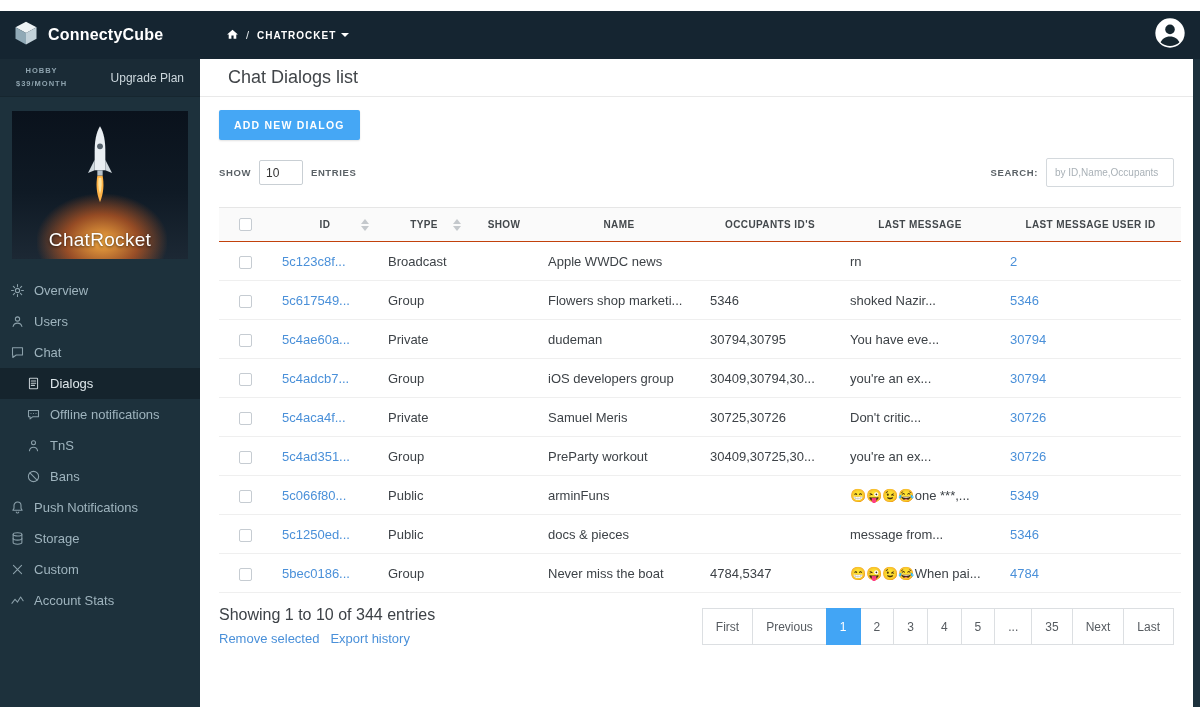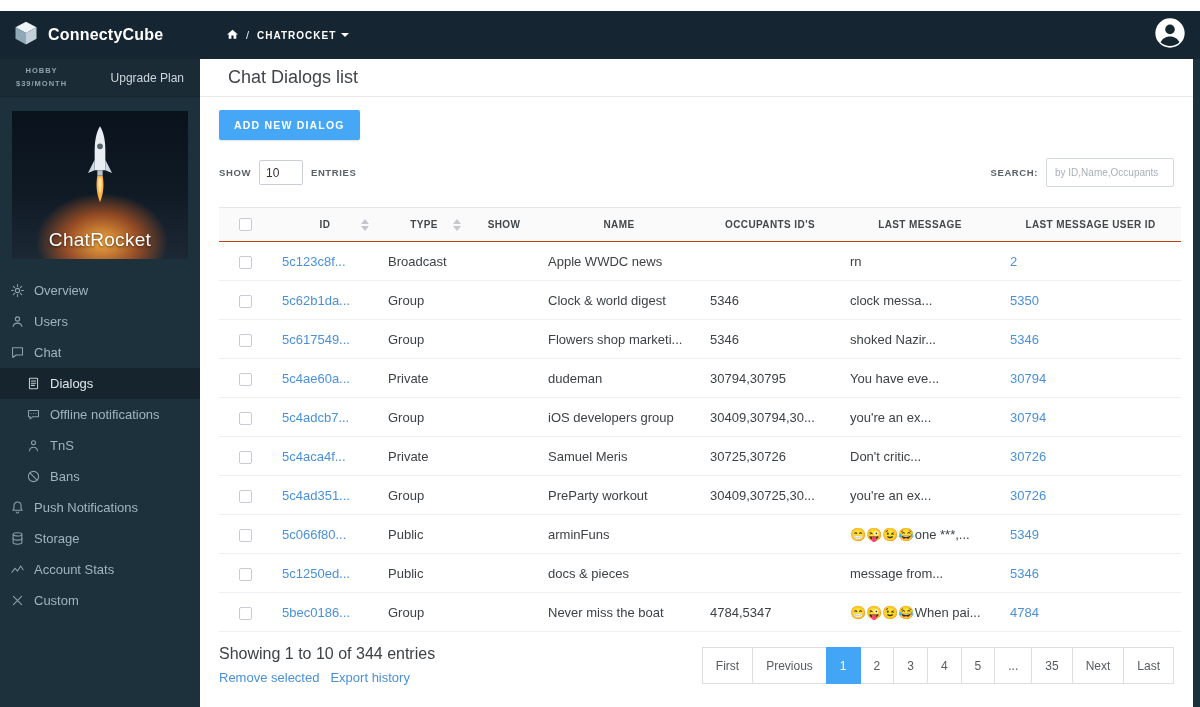--- a/index.html
+++ b/index.html
@@ -173,29 +173,29 @@
       <div class="nav-item">
         <svg viewBox="0 0 24 24">
             <ellipse cx="12" cy="5.5" rx="7" ry="2.6"></ellipse>
             <path d="M5 5.5v13c0 1.4 3.1 2.6 7 2.6s7-1.2 7-2.6v-13"></path>
             <path d="M5 12c0 1.4 3.1 2.6 7 2.6s7-1.2 7-2.6"></path>
           </svg>
         <span>Storage</span>
       </div>
       <div class="nav-item">
         <svg viewBox="0 0 24 24">
+            <path d="M5.5 5.5l13 13M18.5 5.5l-13 13"></path>
+          </svg>
+        <span>Custom</span>
+      </div>
+      <div class="nav-item">
+        <svg viewBox="0 0 24 24">
             <path d="M3 16.5l5-6.5 4 4.5 5-8 4 6"></path>
           </svg>
         <span>Account Stats</span>
-      </div>
-      <div class="nav-item">
-        <svg viewBox="0 0 24 24">
-            <path d="M5.5 5.5l13 13M18.5 5.5l-13 13"></path>
-          </svg>
-        <span>Custom</span>
       </div>
     </nav>
   </aside>
 
   <div class="main">
 
     <header class="topbar">
       <div class="breadcrumb">
         <span>
           <svg width="13" height="13" viewBox="0 0 24 24">
@@ -289,36 +289,20 @@
     <td>rn</td>
     <td>
       <a class="id-link">2</a>
     </td>
   </tr>
             <tr>
     <td class="cell-check">
       <input type="checkbox" class="cb" style="">
     </td>
     <td>
-      <a class="id-link">5c62b1da...</a>
-    </td>
-    <td>Group</td>
-    <td></td>
-    <td>Clock &amp; world digest</td>
-    <td>5346</td>
-    <td>clock messa...</td>
-    <td>
-      <a class="id-link">5350</a>
-    </td>
-  </tr>
-            <tr>
-    <td class="cell-check">
-      <input type="checkbox" class="cb" style="">
-    </td>
-    <td>
       <a class="id-link">5c617549...</a>
     </td>
     <td>Group</td>
     <td></td>
     <td>Flowers shop marketi...</td>
     <td>5346</td>
     <td>shoked Nazir...</td>
     <td>
       <a class="id-link">5346</a>
     </td>

